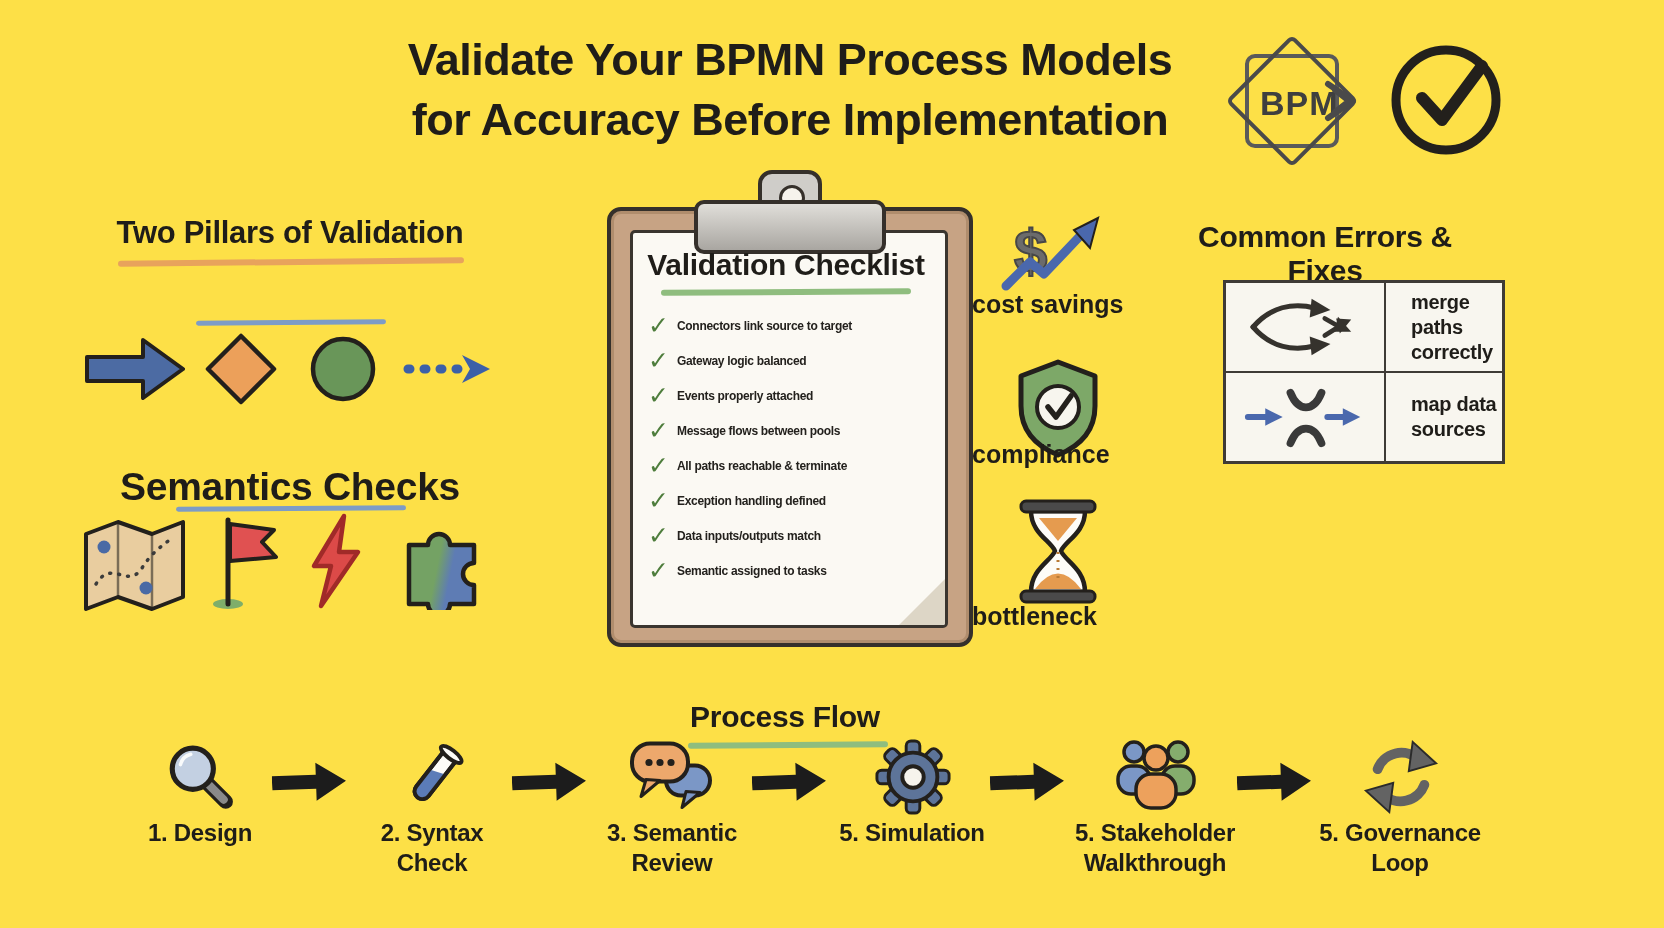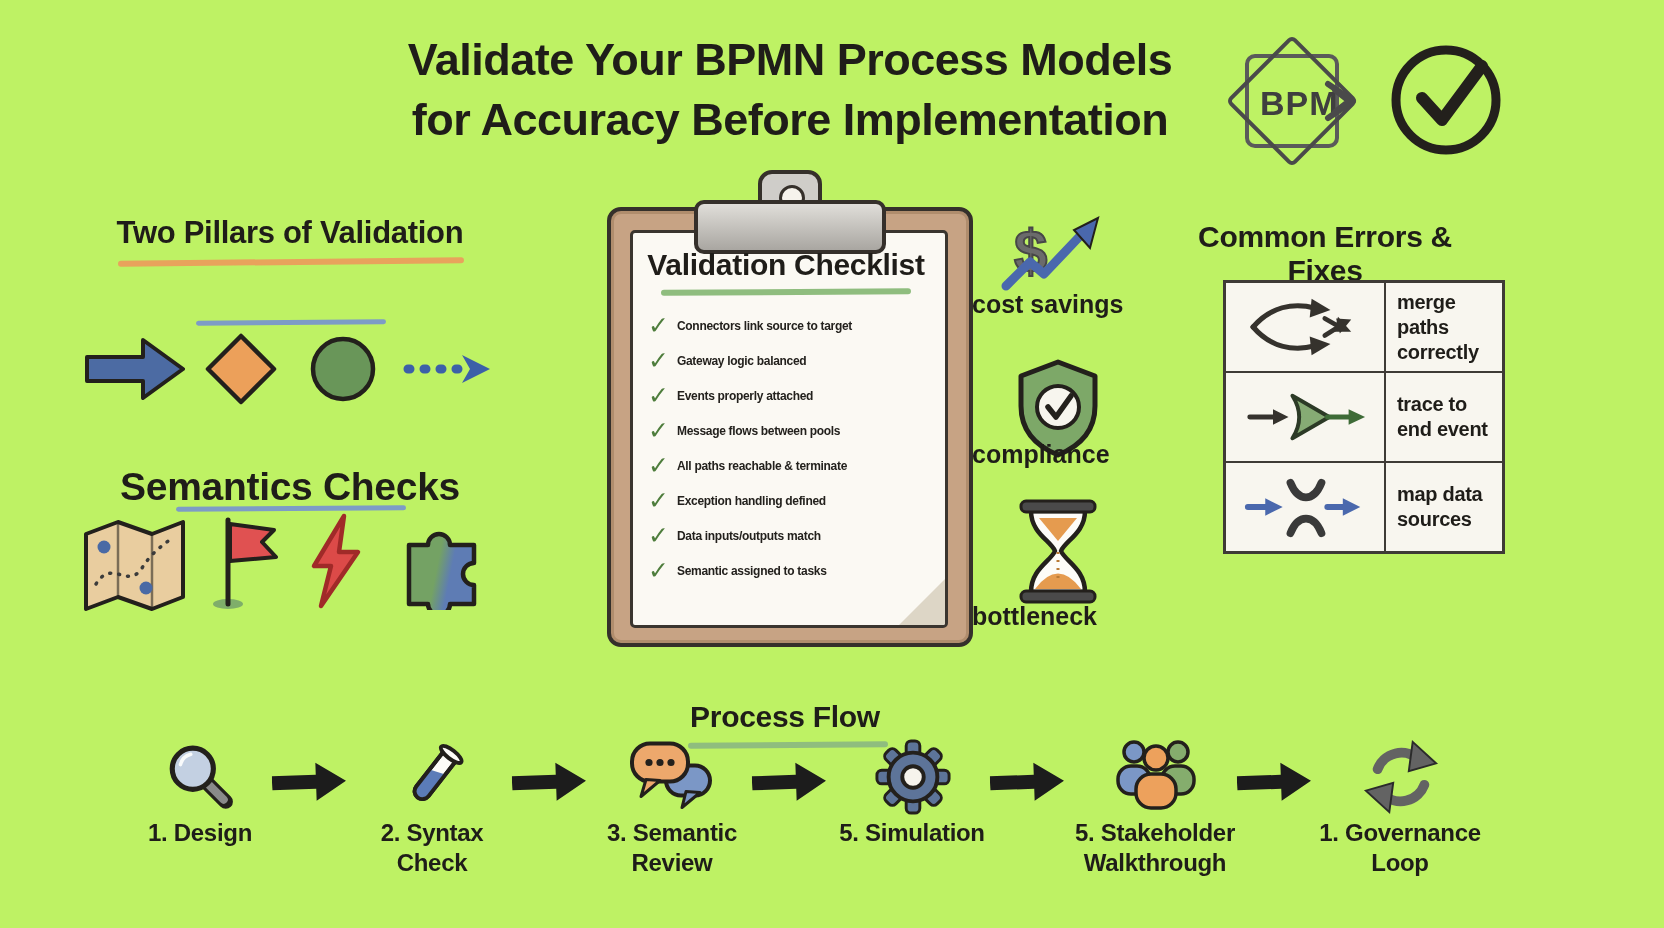--- a/index.html
+++ b/index.html
@@ -1,18 +1,18 @@
 <!DOCTYPE html>
 <html><head>
 <meta charset="utf-8">
 <style>
   html,body{margin:0;padding:0;background:#e9e6df;}
   .stage{
     position:relative;width:1664px;height:928px;margin:0 auto;
-    background:#bef264;overflow:hidden;
+    background:#fde047;overflow:hidden;
     font-family:"Liberation Sans","DejaVu Sans",sans-serif;
     color:#1f1d19;
   }
   .abs{position:absolute;}
   .ctr{text-align:center;}
   .title{font-size:45px;font-weight:bold;line-height:1.33;letter-spacing:-0.5px;}
   .h2{font-size:30px;font-weight:bold;letter-spacing:-0.3px;}
   .underline{height:6px;border-radius:4px;}
   .u-orange{background:#e8a35c;transform:rotate(-0.6deg);}
   .u-blue{background:#7d9cc6;transform:rotate(-0.4deg);height:5px;}
@@ -33,21 +33,21 @@
   .check-item{display:flex;align-items:center;height:35px;gap:8px;}
   .check-glyph{color:#4e7d3c;font-size:25px;font-weight:bold;line-height:1;}
   .check-text{font-size:12px;font-weight:700;letter-spacing:-0.3px;white-space:nowrap;color:#23211d;}
   
   .benefit-label{font-size:25px;font-weight:600;width:170px;text-align:left;}
   
   .etable{left:1223px;top:280px;width:276px;border:3px solid #3f3b36;background:#f8f6ef;}
   .erow{display:flex;height:88px;border-top:2px solid #3f3b36;}
   .erow:first-child{border-top:none;}
   .ecell-icon{width:158px;border-right:2px solid #3f3b36;display:flex;align-items:center;justify-content:center;}
-  .ecell-text{flex:1;display:flex;align-items:center;padding-left:11px;}
+  .ecell-text{flex:1;display:flex;align-items:center;padding-left:25px;}
   .fix-text{font-size:20px;font-weight:600;line-height:1.25;white-space:pre-line;letter-spacing:-0.3px;}
   
   .step-label{font-size:24px;font-weight:600;width:200px;text-align:center;line-height:1.25;white-space:pre-line;letter-spacing:-0.3px;}
   .flow-arrow{transform:rotate(-2deg);}
 </style>
 </head>
 <body>
 
 <div class="stage">
 
@@ -203,35 +203,20 @@
           <polygon points="100,24 114,40 96,40" fill="#35322d"></polygon>
         </svg>
       </div>
       <div class="ecell-text">
           <span class="fix-text">merge paths
 correctly</span>
         </div>
     </div>
     <div class="erow">
       <div class="ecell-icon">
-        <svg width="126" height="60" viewBox="0 0 130 60">
-          <line x1="8" y1="30" x2="34" y2="30" stroke="#35322d" stroke-width="5" stroke-linecap="round"></line>
-          <polygon points="32,22 48,30 32,38" fill="#35322d"></polygon>
-          <path d="M52,8 Q66,30 52,52 L90,30 Z" fill="#86ab74" stroke="#2c3a26" stroke-width="4" stroke-linejoin="round"></path>
-          <line x1="88" y1="30" x2="112" y2="30" stroke="#3e6b37" stroke-width="5" stroke-linecap="round"></line>
-          <polygon points="110,22 127,30 110,38" fill="#3e6b37"></polygon>
-        </svg>
-      </div>
-      <div class="ecell-text">
-          <span class="fix-text">trace to
-end event</span>
-        </div>
-    </div>
-    <div class="erow">
-      <div class="ecell-icon">
         <svg width="126" height="70" viewBox="0 0 130 70">
           <line x1="6" y1="35" x2="26" y2="35" stroke="#4a68ad" stroke-width="6" stroke-linecap="round"></line>
           <polygon points="24,26 42,35 24,44" fill="#4a68ad"></polygon>
           <path d="M50,10 C58,30 74,30 82,10" fill="none" stroke="#3a3a3a" stroke-width="8" stroke-linecap="round"></path>
           <path d="M50,62 C58,42 74,42 82,62" fill="none" stroke="#3a3a3a" stroke-width="8" stroke-linecap="round"></path>
           <line x1="88" y1="35" x2="106" y2="35" stroke="#4a68ad" stroke-width="6" stroke-linecap="round"></line>
           <polygon points="104,26 122,35 104,44" fill="#4a68ad"></polygon>
         </svg>
       </div>
       <div class="ecell-text">
@@ -317,16 +302,16 @@
   <svg class="abs flow-arrow" style="left:1237px;top:762px;" width="76" height="40" viewBox="0 0 76 40">
     <polygon points="0,13 44,13 44,1 74,20 44,39 44,27 0,27" fill="#1c1c1c"></polygon>
   </svg>
 
   <svg class="abs" style="left:1362px;top:738px;" width="78" height="78" viewBox="0 0 80 80">
     <path d="M16,32 A26,26 0 0 1 58,22" fill="none" stroke="#636363" stroke-width="10" stroke-linecap="round"></path>
     <polygon points="52,4 76,26 48,34" fill="#636363" stroke="#2b2b2b" stroke-width="2"></polygon>
     <path d="M64,48 A26,26 0 0 1 22,58" fill="none" stroke="#636363" stroke-width="10" stroke-linecap="round"></path>
     <polygon points="28,76 4,54 32,46" fill="#636363" stroke="#2b2b2b" stroke-width="2"></polygon>
   </svg>
-  <div class="abs step-label" style="left:1300px;top:818px;">1. Governance
+  <div class="abs step-label" style="left:1300px;top:818px;">5. Governance
 Loop</div>
 
 </div>
 
 </body></html>

